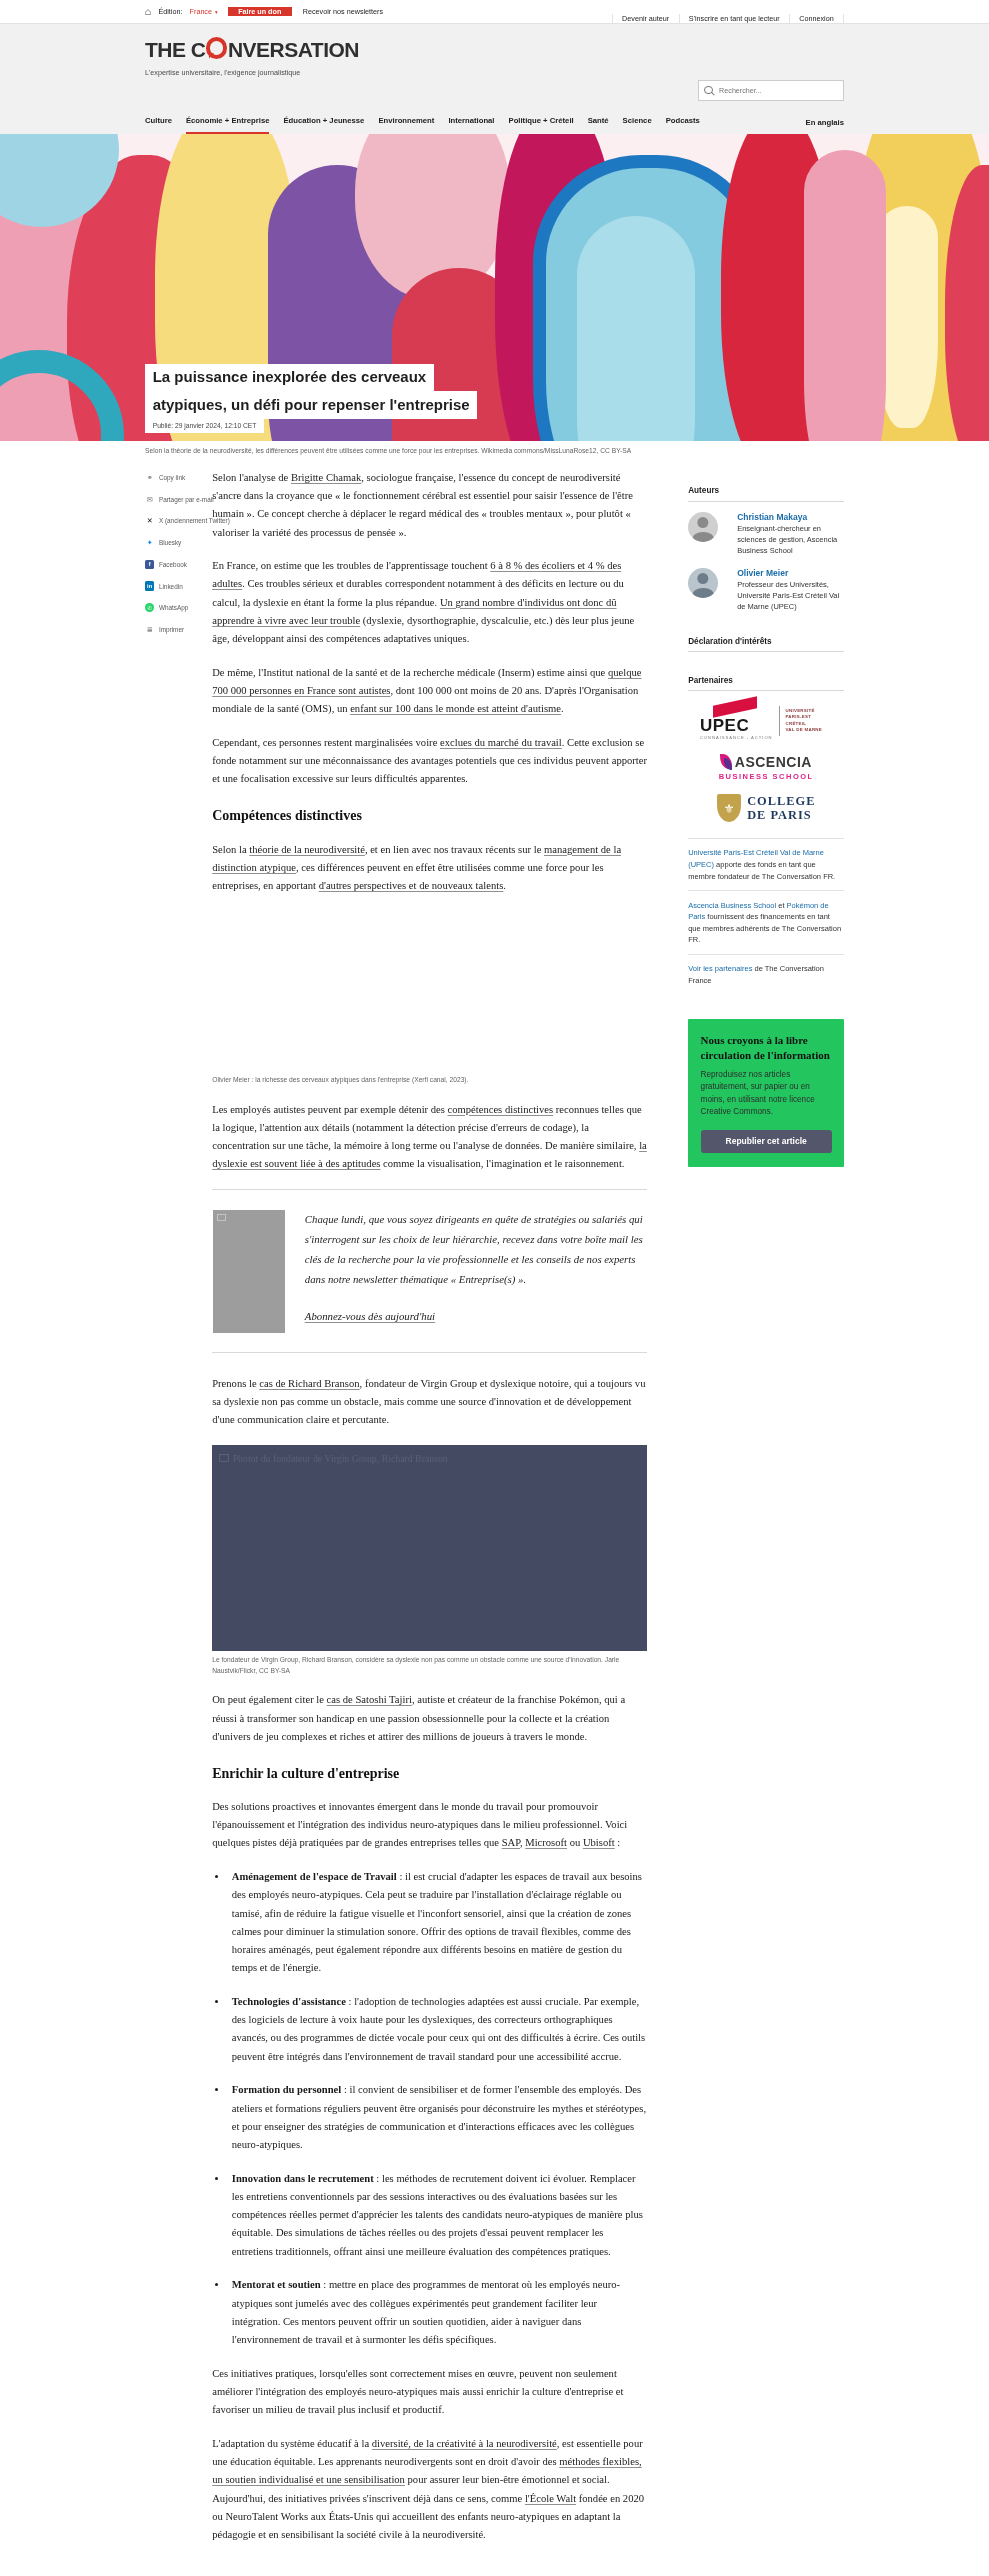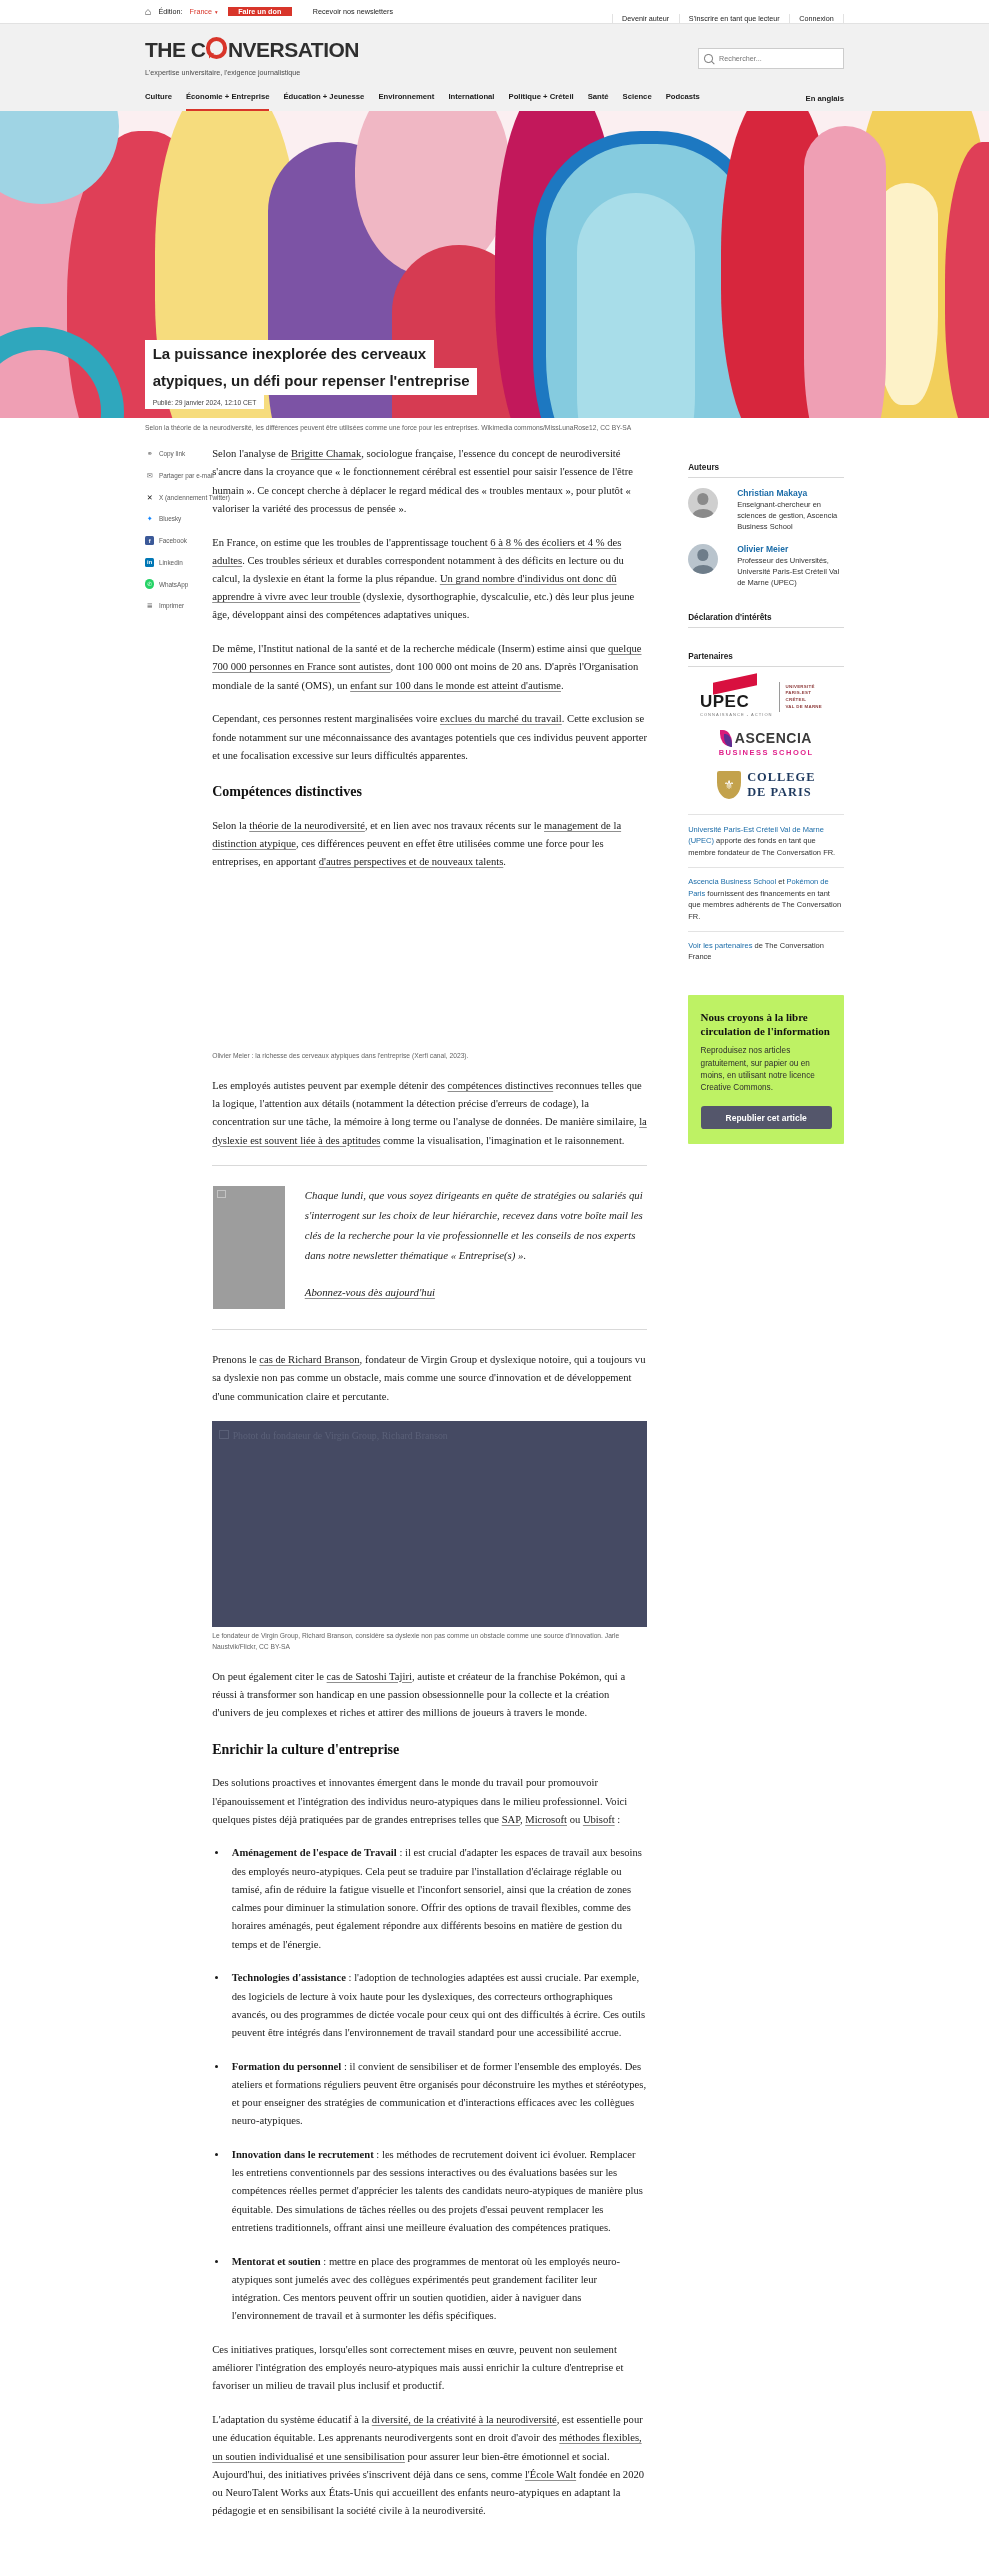--- a/index.html
+++ b/index.html
@@ -7,27 +7,27 @@
   .container{width:699px;margin:0 auto;position:relative;}
   
   .topbar{border-bottom:0.5px solid #e2e2e2;background:#fff;}
   .topbar .container{display:flex;align-items:stretch;height:23px;}
   .tb-left{display:flex;align-items:center;gap:7.2px;}
   .home-ic{font-size:10.3px;color:#333;cursor:pointer;}
   .tb-label{font-size:7.2px;color:#222;}
   .tb-edition{font-size:7.2px;color:#d8352a;cursor:pointer;}
   .tb-caret{font-size:5.2px;color:#d8352a;margin-left:1px;}
   .tb-don{background:#d8352a;color:#fff;font-weight:bold;font-size:7.2px;display:flex;align-items:center;padding:0 10.3px;margin-left:3.1px;cursor:pointer;}
-  .tb-news{font-size:7.2px;color:#222;margin-left:14px;cursor:pointer;display:flex;align-items:center;}
+  .tb-news{font-size:7.2px;color:#222;margin-left:4px;cursor:pointer;display:flex;align-items:center;}
   .tb-right{margin-left:auto;display:flex;align-items:flex-end;}
   .tb-right span{display:flex;align-items:center;padding:0 9.3px;font-size:7.2px;color:#222;border-left:0.5px solid #e2e2e2;cursor:pointer;}
   .tb-right span:last-child{border-right:0.5px solid #e2e2e2;}
   
   .masthead{background:#f1f1f1;padding-top:13.4px;}
-  .mast-top{display:flex;align-items:center;}
+  .mast-top{display:flex;align-items:flex-start;flex-direction:column;}
   .logo{font-size:21px;font-weight:bold;color:#2f2f2f;letter-spacing:-0.5px;white-space:nowrap;}
   .logo-o{display:inline-block;width:13.4px;height:13.4px;border:4.1px solid #d8352a;border-radius:50%;position:relative;margin:0 0.5px;vertical-align:-1.5px;background:#f1f1f1;}
   .logo-o::after{content:"";position:absolute;left:-1.5px;bottom:-4.1px;width:5.7px;height:5.7px;background:#d8352a;clip-path:polygon(0 0,100% 0,0 100%);}
   .tagline{font-size:7.2px;color:#4a4a4a;margin-top:6.2px;}
   .search{margin-left:auto;width:133px;height:19.6px;background:#fff;border:0.5px solid #ccc;display:flex;align-items:center;padding:0 5.7px;gap:4.6px;margin-top:2.1px;}
   .mag{width:6.2px;height:6.2px;border:1px solid #777;border-radius:50%;position:relative;flex:none;}
   .mag::after{content:"";position:absolute;width:3.6px;height:1px;background:#777;transform:rotate(45deg);right:-3.1px;bottom:-1px;}
   .search input{border:none;outline:none;font-size:7.2px;color:#555;width:100%;background:transparent;font-family:"Liberation Sans",sans-serif;}
   .mainnav{display:flex;gap:14px;margin-top:14.4px;align-items:flex-end;}
   .nav-item{font-size:7.7px;font-weight:bold;color:#202020;padding-bottom:7.7px;border-bottom:2.1px solid transparent;cursor:pointer;white-space:nowrap;}
@@ -105,21 +105,21 @@
   .asc-top{display:flex;align-items:center;justify-content:center;gap:3.1px;}
   .asc-leaf{width:11.3px;height:15.5px;background:#d81b7a;border-radius:0 80% 0 80%;position:relative;flex:none;}
   .asc-leaf::after{content:"";position:absolute;left:3.1px;top:4.1px;width:8.2px;height:12.4px;background:#5c2e91;border-radius:0 80% 0 80%;}
   .asc-name{font-size:14px;font-weight:bold;color:#3a3a3a;letter-spacing:0.5px;}
   .asc-sub{font-size:7.5px;font-weight:bold;color:#e0218a;letter-spacing:1.5px;margin-top:2.1px;}
   .cdp-wrap{display:flex;align-items:center;justify-content:center;gap:6.2px;margin:0 0 15.5px;}
   .cdp-shield{width:24px;height:28px;background:#c3a24c;border-radius:2.1px 2.1px 50% 50%/2.1px 2.1px 60% 60%;display:flex;align-items:center;justify-content:center;color:#fff;font-size:12.4px;flex:none;}
   .cdp-text{font-family:"Liberation Serif",serif;font-size:12.4px;font-weight:bold;color:#1f3a5f;letter-spacing:1px;line-height:1.15;}
   .partner-para{border-top:0.5px solid #e3e3e3;padding:8.2px 0;line-height:1.55;color:#333;}
   .partner-para:first-of-type{border-top:none;padding-top:0;}
-  .free-box{background:#bef264;padding:14.4px 12.4px;border-radius:1px;}
+  .free-box{background:#22c55e;padding:14.4px 12.4px;border-radius:1px;}
   .free-h{font-family:"Liberation Serif",serif;font-size:11px;font-weight:bold;color:#111;margin:0 0 7.2px;line-height:1.3;}
   .free-t{font-size:8.2px;color:#2e2e2e;line-height:1.5;margin:0 0 11.3px;}
   .free-btn{display:block;width:100%;background:#54566b;color:#fff;font-weight:bold;font-size:8.5px;padding:6.7px 0;border:none;border-radius:3.1px;cursor:pointer;font-family:"Liberation Sans",sans-serif;}
 </style>
 </head>
 <body>
 
 <header class="topbar">
   <div class="container">
     <div class="tb-left">

